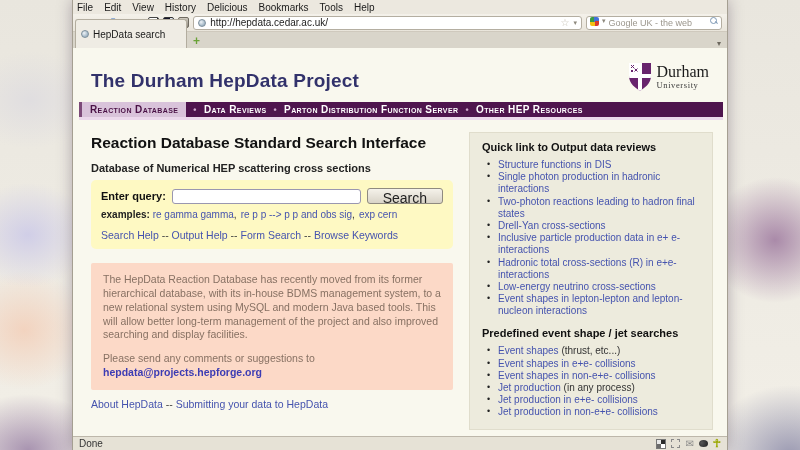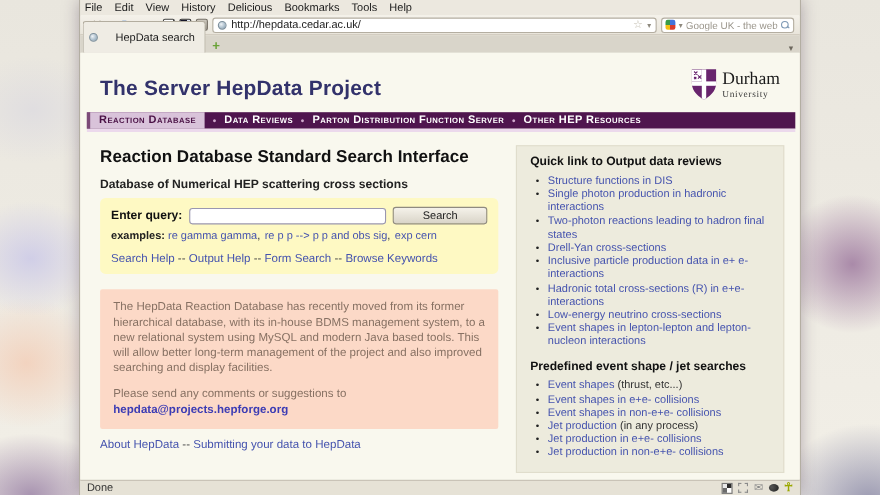--- a/index.html
+++ b/index.html
@@ -32,32 +32,32 @@
   .home { font-size:12px; color:#a5443a; line-height:1; }
   .ext-sq { width:11px; height:11px; border-radius:2px; }
   .ext-sq.one { background:linear-gradient(135deg,#fff 0 50%,#1d1d1d 50%); border:1px solid #444; }
   .ext-sq.two { background:linear-gradient(90deg,#15152a 0 70%,#dfe6f2 70%); border:1px solid #333; }
   .ext-sq.tag { background:linear-gradient(#cfcac0,#8f8a80); border:1px solid #6f6a60; }
   .urlbar { flex:1; height:14px; background:#fff; border:1px solid #b4aea1; border-radius:3px;
     display:flex; align-items:center; padding:0 4px; gap:4px; }
   .favicon { width:8px; height:8px; border-radius:50%; background:radial-gradient(circle at 35% 35%, #eef3f7, #9fb4c4 70%); border:1px solid #7d8f9c; flex:0 0 auto; }
   .url-text { flex:1; font-size:10px; color:#222; border:none; outline:none; background:transparent; font-family:"Liberation Sans",sans-serif; }
   .star { font-size:10px; color:#c4bfb2; line-height:1; }
-  .searchbox { width:121px; height:14px; background:#fff; border:1px solid #b4aea1; border-radius:3px;
-    display:flex; align-items:center; padding:0 3px; gap:3px; }
+  .searchbox { width:136px; height:14px; background:#fff; border:1px solid #b4aea1; border-radius:3px;
+    display:flex; padding:0 3px; gap:3px; }
   .gicon { width:9px; height:9px; border-radius:2px; flex:0 0 auto;
     background:conic-gradient(#4272db 0 25%, #d93b2b 0 50%, #f3c012 0 75%, #3a9b47 0); }
   .search-text { flex:1; font-size:9px; color:#9b968c; border:none; outline:none; background:transparent; min-width:0; font-family:"Liberation Sans",sans-serif; }
   .search-text::placeholder { color:#9b968c; }
   .mag { width:8px; height:8px; position:relative; flex:0 0 auto; }
   .mag::before { content:""; position:absolute; left:0; top:0; width:5px; height:5px; border:1px solid #7e99b5; border-radius:50%; }
   .mag::after { content:""; position:absolute; left:5px; top:5px; width:3px; height:1px; background:#7e99b5; transform:rotate(45deg); }
   .tabbar { height:16px; background:#d9d5ca; display:flex; align-items:flex-end; padding:1px 4px 0 2px; gap:6px; flex:0 0 auto; }
   .tab { width:112px; height:15px; background:#efece4; border:1px solid #b3ad9f; border-bottom:none;
-    border-radius:3px 3px 0 0; display:flex; align-items:center; gap:16px; padding:14px 5px; }
+    border-radius:3px 3px 0 0; display:flex; align-items:center; gap:4px; padding:14px 5px; }
   .tab-title { font-size:10px; color:#1a1a1a; white-space:nowrap; overflow:hidden; }
   .newtab { font-size:12px; font-weight:bold; color:#69a236; line-height:14px; }
   .tabbar-spacer { flex:1; }
   .alltabs { font-size:8px; color:#6d685e; padding-right:2px; }
 
   
   .viewport { flex:1; background:#f9f8ee; overflow:hidden; position:relative; }
   .page-head { display:flex; justify-content:space-between; align-items:flex-start; padding:14px 14px 0 18px; }
   .site-title { font-size:19px; font-weight:bold; color:#32326b; letter-spacing:.2px; margin-top:8px; }
   .du-logo { display:flex; align-items:center; gap:5px; margin-right:4px; }
@@ -77,22 +77,22 @@
   .col-main { width:362px; flex:0 0 auto; }
   .col-side { flex:1; }
 
   .h2 { font-size:15.5px; font-weight:bold; color:#111; margin:4px 0 10px; }
   .subhead { font-size:11px; font-weight:bold; color:#222; margin-bottom:6px; }
   .query-panel { background:#fef9c3; border-radius:5px; padding:8px 10px 8px 10px; }
   .query-row { display:flex; align-items:center; gap:6px; }
   .query-label { font-size:11px; font-weight:bold; color:#111; white-space:nowrap; }
   .query-input { flex:1; height:15px; border:1px solid #9a97b0; border-radius:3px; background:#fff;
     font-size:10px; padding:0 3px; outline:none; }
-  .search-btn { font-size:10px; color:#222; background:linear-gradient(#f5f2ea,#d9d4c8);
-    border:1px solid #8f8a80; border-radius:3px; padding:1px 26px; height:16px; }
+  .search-btn { font-size:14px; color:#222; background:linear-gradient(#f5f2ea,#d9d4c8);
+    border:1px solid #8f8a80; border-radius:3px; padding:1px 15px; height:16px; }
   .examples { font-size:10px; color:#333; margin-top:5px; }
   .examples .lbl { font-weight:bold; color:#222; }
   a.plink { color:#4553ae; text-decoration:none; cursor:pointer; }
   .ex-item .sep { color:#333; margin-right:4px; }
   .ex-item:first-of-type .sep { display:none; }
   .help-row { font-size:10.5px; margin-top:9px; }
   .help-item .sep, .about-item .sep { color:#444; }
   .help-item:first-of-type .sep, .about-item:first-of-type .sep { display:none; }
   .notice-panel { background:#fcd9c7; border-radius:2px; padding:10px 12px; margin-top:14px;
     font-size:10.5px; color:#877163; line-height:1.32; }
@@ -164,21 +164,21 @@
         <span class="tab-title">HepData search</span>
       </div>
       <span class="newtab">+</span>
       <span class="tabbar-spacer"></span>
       <span class="alltabs">▾</span>
     </div>
 
     <div class="viewport">
 
       <div class="page-head">
-        <div class="site-title">The Server HepData Project</div>
+        <div class="site-title">The Durham HepData Project</div>
         <div class="du-logo">
           <svg width="24" height="30" viewBox="0 0 24 30">
             <defs>
                 <clipPath id="sh">
                   <path d="M1 1 h22 v13 c0 8 -7 12 -11 15 c-4 -3 -11 -7 -11 -15 z"></path>
                 </clipPath>
               </defs>
             <path d="M1 1 h22 v13 c0 8 -7 12 -11 15 c-4 -3 -11 -7 -11 -15 z" fill="#68246d"></path>
             <g clip-path="url(#sh)">
               <rect x="10" y="0" width="4" height="30" fill="#fff"></rect>

